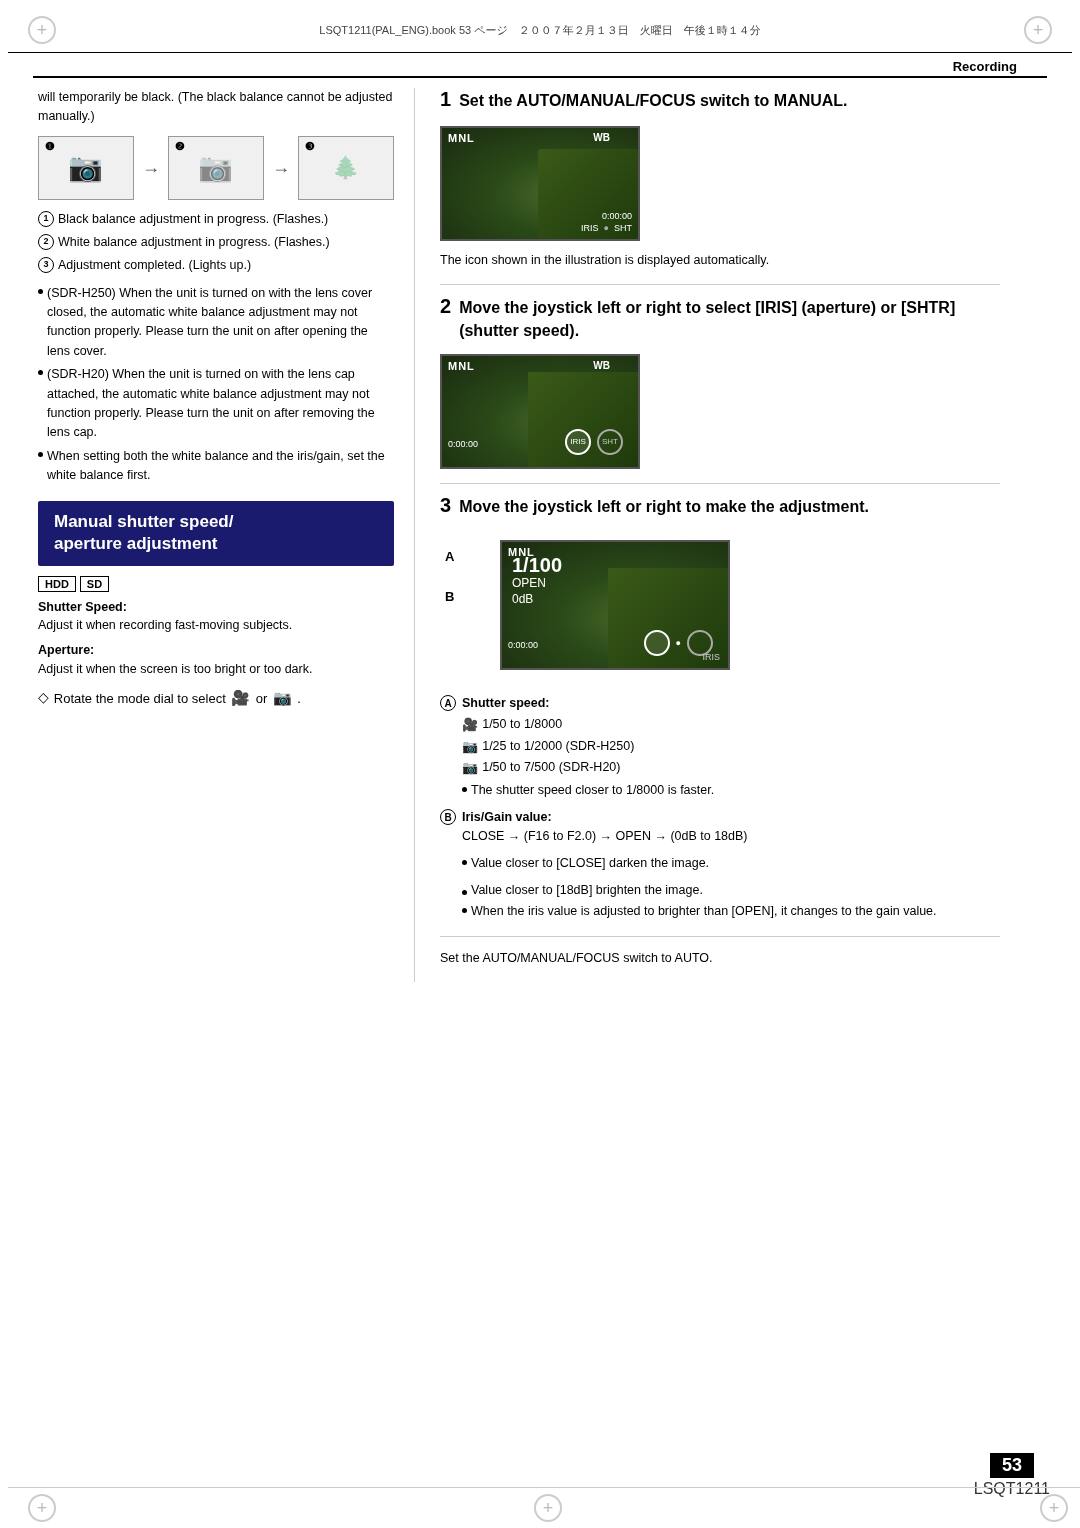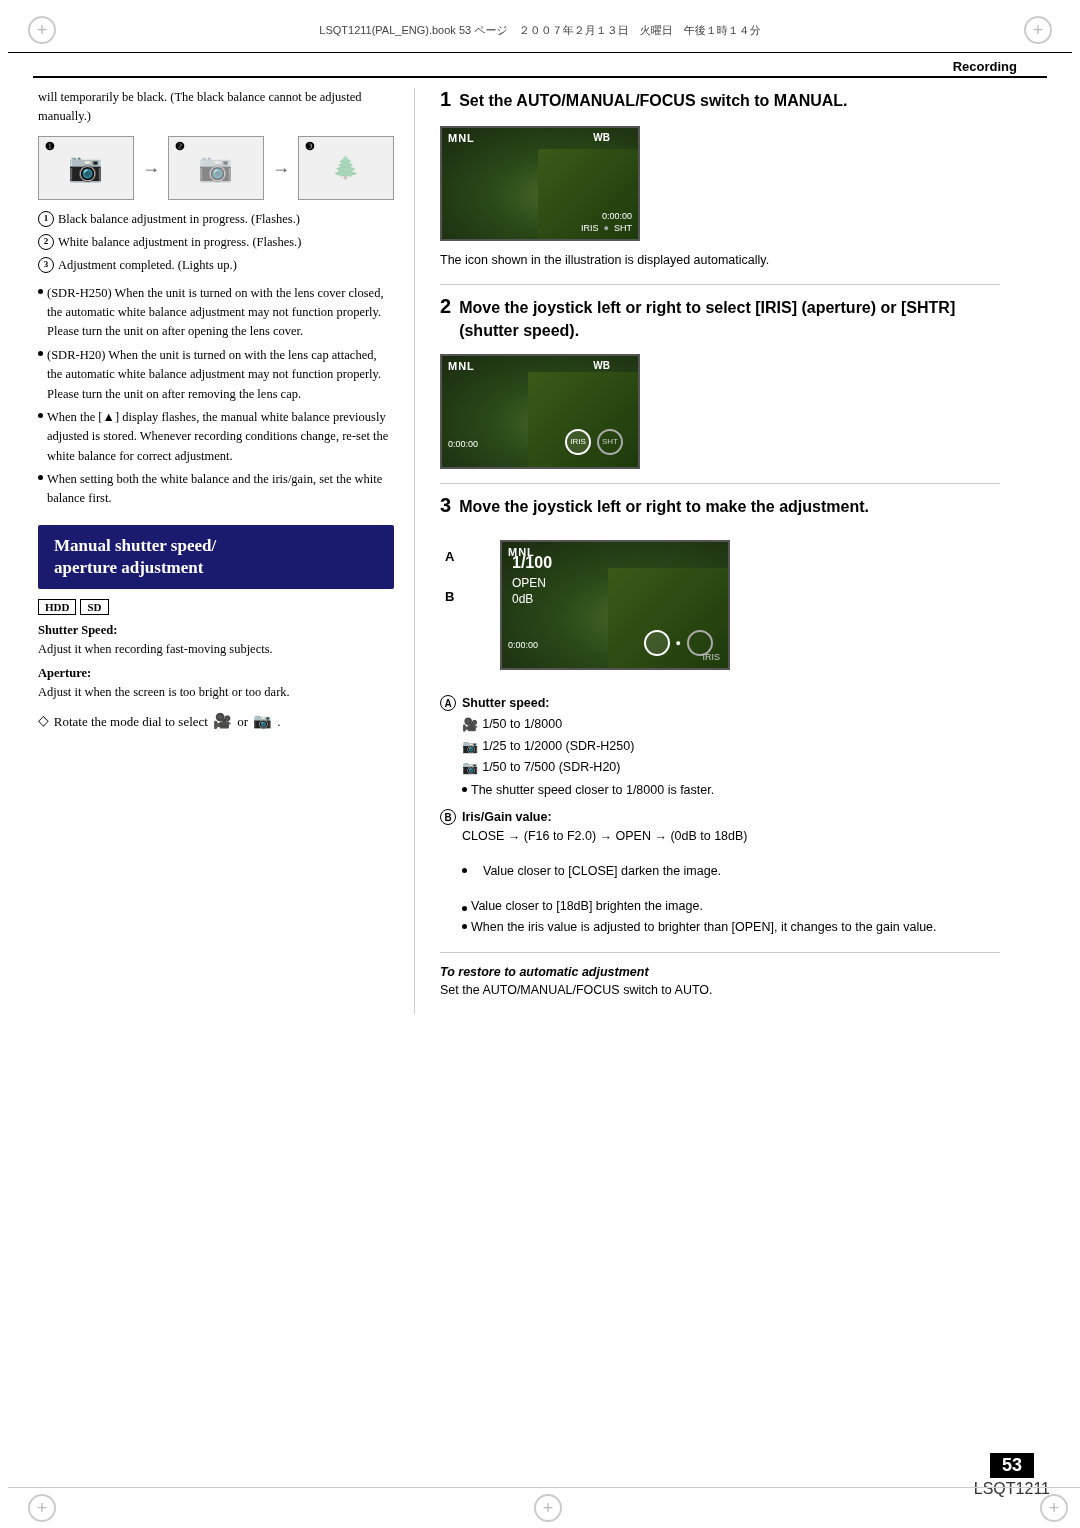--- a/index.html
+++ b/index.html
@@ -60,21 +60,20 @@
       display: flex;
       width: 100%;
       padding: 10px 0 0 0;
     }
 
     
     .left-col {
       width: 407px;
       padding: 0 20px 0 30px;
       border-right: 1px solid #ccc;
-      font-family: Liberation Serif, serif;
     }
 
     
     .right-col {
       width: 610px;
       padding: 0 25px 0 25px;
     }
 
     
     .intro-text {
@@ -429,24 +428,20 @@
         <li>
           <span class="bullet-dot"></span>
           <span>(SDR-H250) When the unit is turned on with the lens cover closed, the automatic white balance adjustment may not function properly. Please turn the unit on after opening the lens cover.</span>
         </li>
         <li>
           <span class="bullet-dot"></span>
           <span>(SDR-H20) When the unit is turned on with the lens cap attached, the automatic white balance adjustment may not function properly. Please turn the unit on after removing the lens cap.</span>
         </li>
         <li>
           <span class="bullet-dot"></span>
-          <span>When the [▲] display flashes, the manual white balance previously adjusted is stored. Whenever recording conditions change, re-set the white balance for correct adjustment.</span>
-        </li>
-        <li>
-          <span class="bullet-dot"></span>
           <span>When setting both the white balance and the iris/gain, set the white balance first.</span>
         </li>
       </ul>
 
       <div class="section-box">
         <div class="section-box-title">
           <span>Manual shutter speed/</span><br>
           <span>aperture adjustment</span>
         </div>
       </div>
@@ -542,21 +537,21 @@
         
         <div style="position:relative; margin: 6px 0 8px 30px; display:inline-block;">
           
           <div style="position:absolute; left:-25px; top:15px; font-weight:bold; font-size:13px;">A</div>
           
           <div style="position:absolute; left:-25px; top:55px; font-weight:bold; font-size:13px;">B</div>
 
           <div class="screen-step3">
             <div class="screen-bg"></div>
             <span class="screen-label-mnl">MNL</span>
-            <div style="position:absolute; top:12px; left:10px; color:#fff; font-size:16px; font-weight:bold;">1/100</div>
+            <div style="position:absolute; top:12px; left:10px; color:#fff; font-size:20px; font-weight:bold;">1/100</div>
             <div style="position:absolute; top:34px; left:10px; color:#fff; font-size:12px;">OPEN</div>
             <div style="position:absolute; top:50px; left:10px; color:#fff; font-size:12px;">0dB</div>
             <div style="position:absolute; bottom:0; right:0; width:120px; height:100px; background: linear-gradient(135deg, #3a5a18, #1e3a0c);"></div>
             <div style="position:absolute; bottom:12px; right:15px; display:flex; gap:6px; align-items:center;">
               <div style="width:26px; height:26px; border:2px solid #fff; border-radius:50%; background:rgba(255,255,255,0.1);"></div>
               <span style="color:#fff; font-size:9px;">●</span>
               <div style="width:26px; height:26px; border:2px solid #aaa; border-radius:50%;"></div>
             </div>
             <div style="position:absolute; bottom:6px; right:8px; color:#ccc; font-size:9px;">IRIS</div>
             <div style="position:absolute; bottom:18px; left:6px; color:#fff; font-size:9px;">0:00:00</div>
@@ -587,41 +582,40 @@
                 <span>The shutter speed closer to 1/8000 is faster.</span>
               </div>
             </div>
           </div>
 
           <div class="annot-item">
             <span class="annot-circle">B</span>
             <div>
               <span class="label-bold">Iris/Gain value:</span><br>
               <span>CLOSE → (F16 to F2.0) → OPEN → (0dB to 18dB)</span>
-              <div style="display:flex; align-items:flex-start; gap:16px; margin:16px 0;">
+              <div style="display:flex; align-items:flex-start; gap:4px; margin:8px 0;">
                 <span class="bullet-dot" style="margin-top:6px; flex-shrink:0;"></span>
                 <span>Value closer to [CLOSE] darken the image.</span>
               </div>
               <div style="display:flex; align-items:center; gap:4px; margin:3px 0;">
                 <span class="bullet-dot" style="margin-top:6px; flex-shrink:0;"></span>
                 <span>Value closer to [18dB] brighten the image.</span>
               </div>
               <div style="display:flex; align-items:flex-start; gap:4px; margin:3px 0;">
                 <span class="bullet-dot" style="margin-top:6px; flex-shrink:0;"></span>
                 <span>When the iris value is adjusted to brighter than [OPEN], it changes to the gain value.</span>
               </div>
             </div>
           </div>
 
         </div>
 
         <hr class="sep-line">
 
         
-        <p class="italic-bold">To restore to automatic adjustment</p>
         <p style="font-size:12.5px; line-height:1.5;">Set the AUTO/MANUAL/FOCUS switch to AUTO.</p>
 
       </div>
 
     </div>
 
   </div>
 
   <div class="page-footer">
     <div class="page-number">53</div>

